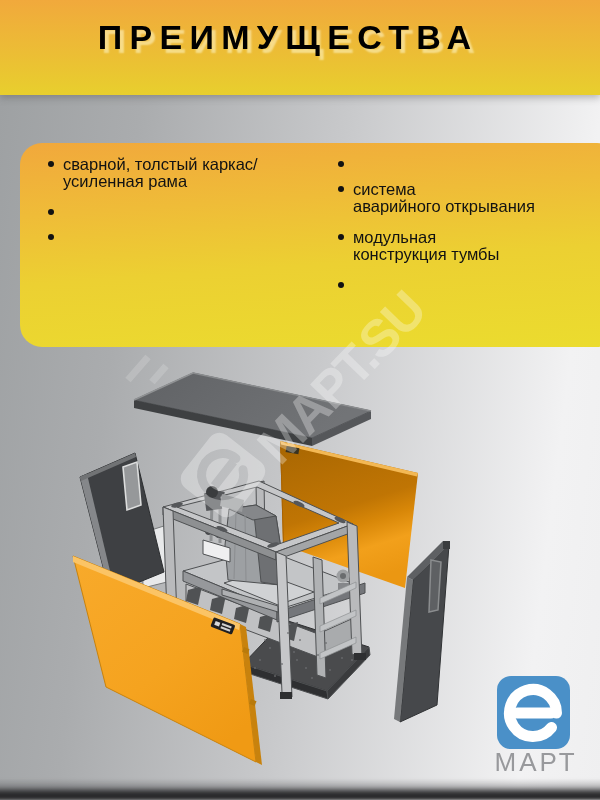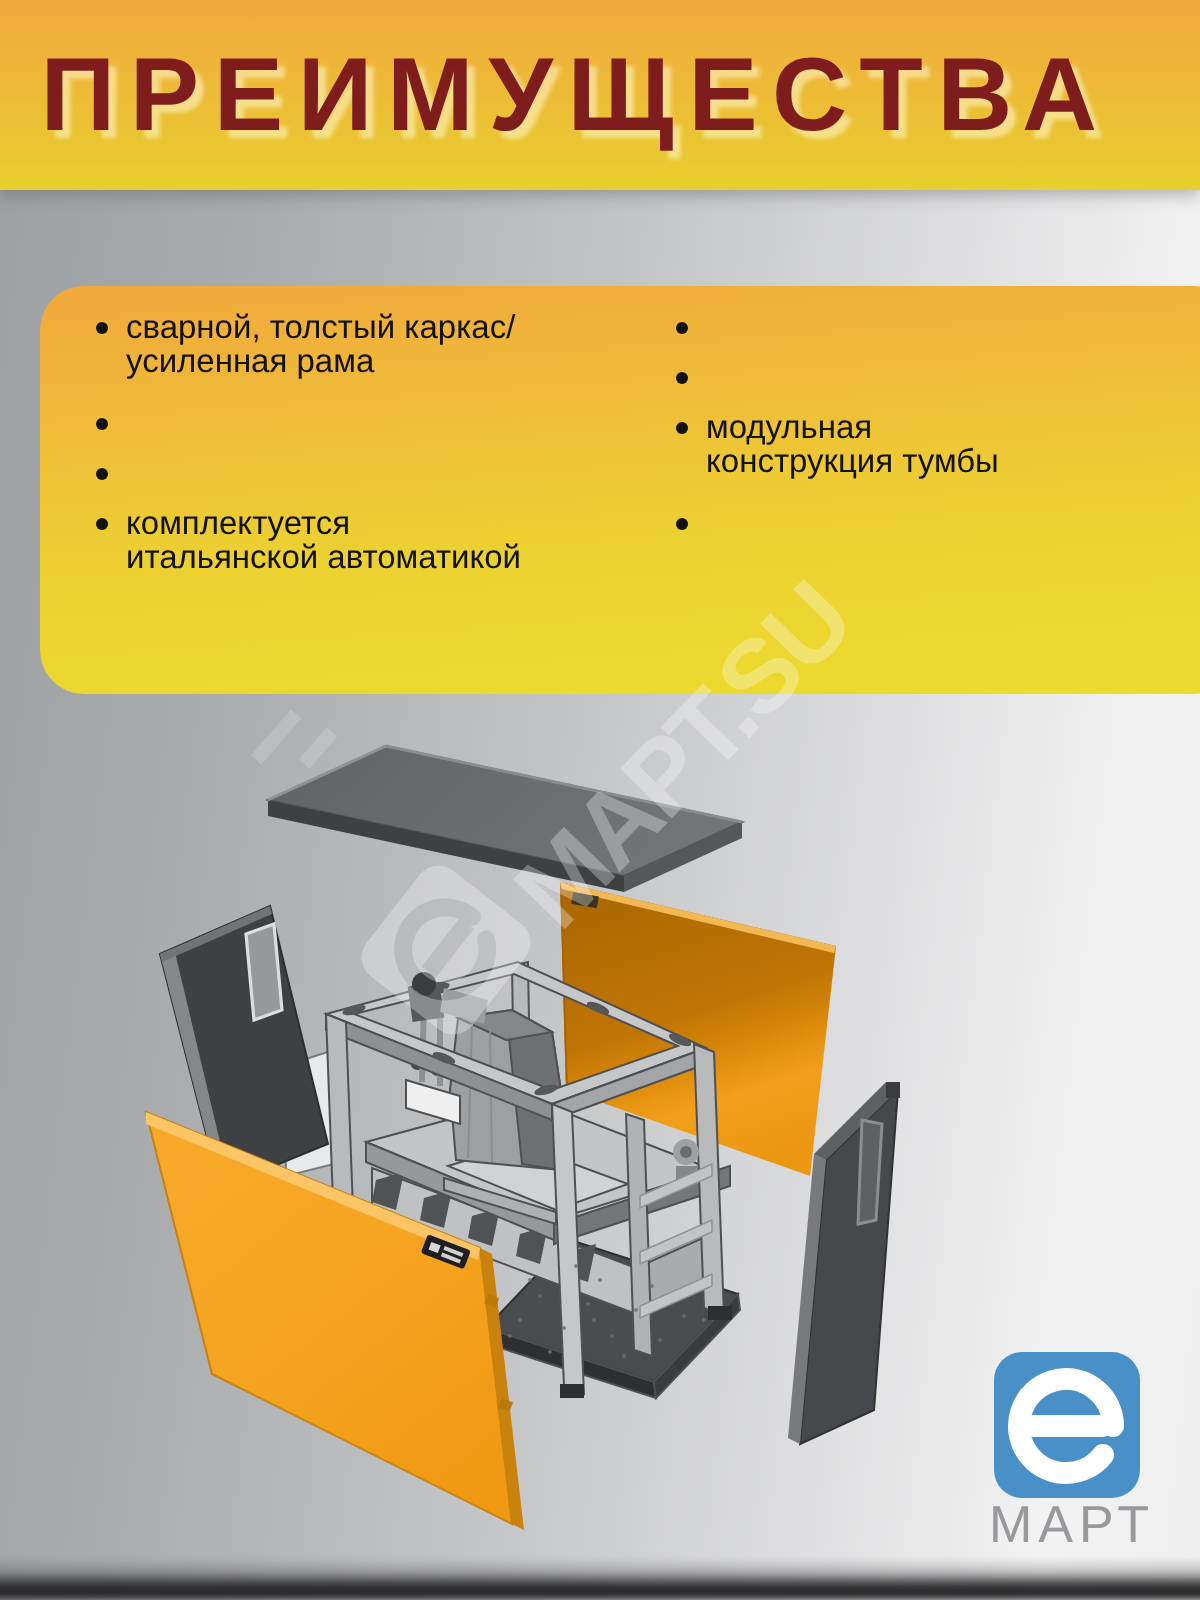--- a/index.html
+++ b/index.html
@@ -3,21 +3,21 @@
 <meta charset="utf-8">
 <style>
   html,body{margin:0;padding:0;}
   body{width:600px;height:800px;overflow:hidden;position:relative;
        font-family:"Liberation Sans",sans-serif;
        background:linear-gradient(97deg,#9da0a2 0%,#aaacae 22%,#c8c9cb 52%,#f2f2f3 88%,#efeff0 100%);}
   .band{position:absolute;left:0;top:0;width:600px;height:95px;
         background:linear-gradient(180deg,#f1a93c 0%,#ecbd35 55%,#e8cf2d 100%);
         box-shadow:0 3px 7px rgba(75,75,78,.35);}
   .title{position:absolute;left:0;top:18px;width:576px;text-align:center;
-         font-weight:bold;font-size:52px;letter-spacing:7.3px;color:#7f1d1d;
+         font-weight:bold;font-size:34px;letter-spacing:7.3px;color:#000000;
          text-shadow:4px 4px 2px rgba(255,250,210,.55);}
   .panel{position:absolute;left:20px;top:143px;width:561px;height:204px;border-radius:22px;
          background:linear-gradient(176deg,#f1a83c 0%,#efbc38 30%,#ecd032 58%,#ebdc2e 100%);padding-left:38px;}
   .col{position:absolute;top:13px;width:270px;}
   .col1{left:28px;}
   .col2{left:318px;}
   .item{margin:0 0 14px 0;display:flex;font-size:16.5px;line-height:16.9px;color:#121212;}
   .dot{width:6px;height:6px;border-radius:50%;background:#121212;margin:5px 9px 0 0;flex:none;}
 </style>
 </head>
@@ -37,34 +37,31 @@
       </div>
 
     <div class="item">
         <span class="dot"></span>
       </div>
 
     <div class="item">
         <span class="dot"></span>
       </div>
 
-    <div class="item">
-        <span class="dot"></span>
-        <span>комплектуется<br>итальянской автоматикой</span>
-      </div>
   </div>
 
   <div class="col col2">
 
     <div class="item">
         <span class="dot"></span>
       </div>
 
     <div class="item">
         <span class="dot"></span>
+        <span>система<br>аварийного открывания</span>
       </div>
 
     <div class="item">
         <span class="dot"></span>
         <span>модульная<br>конструкция тумбы</span>
       </div>
 
     <div class="item">
         <span class="dot"></span>
       </div>

